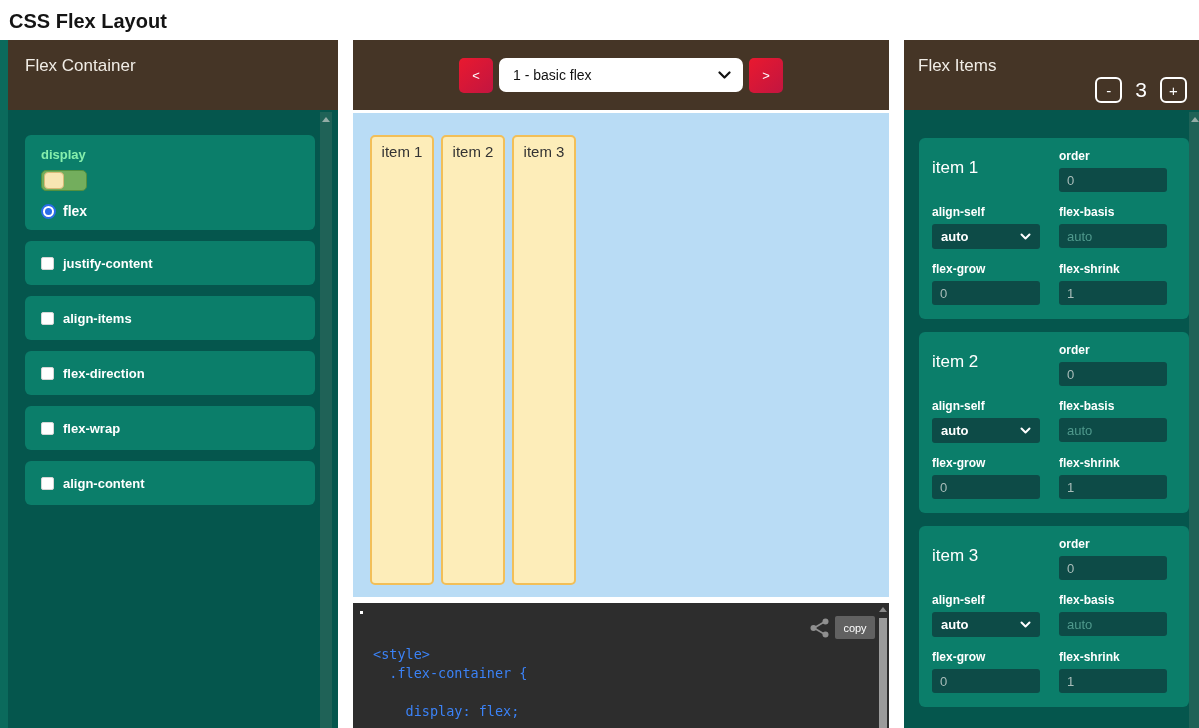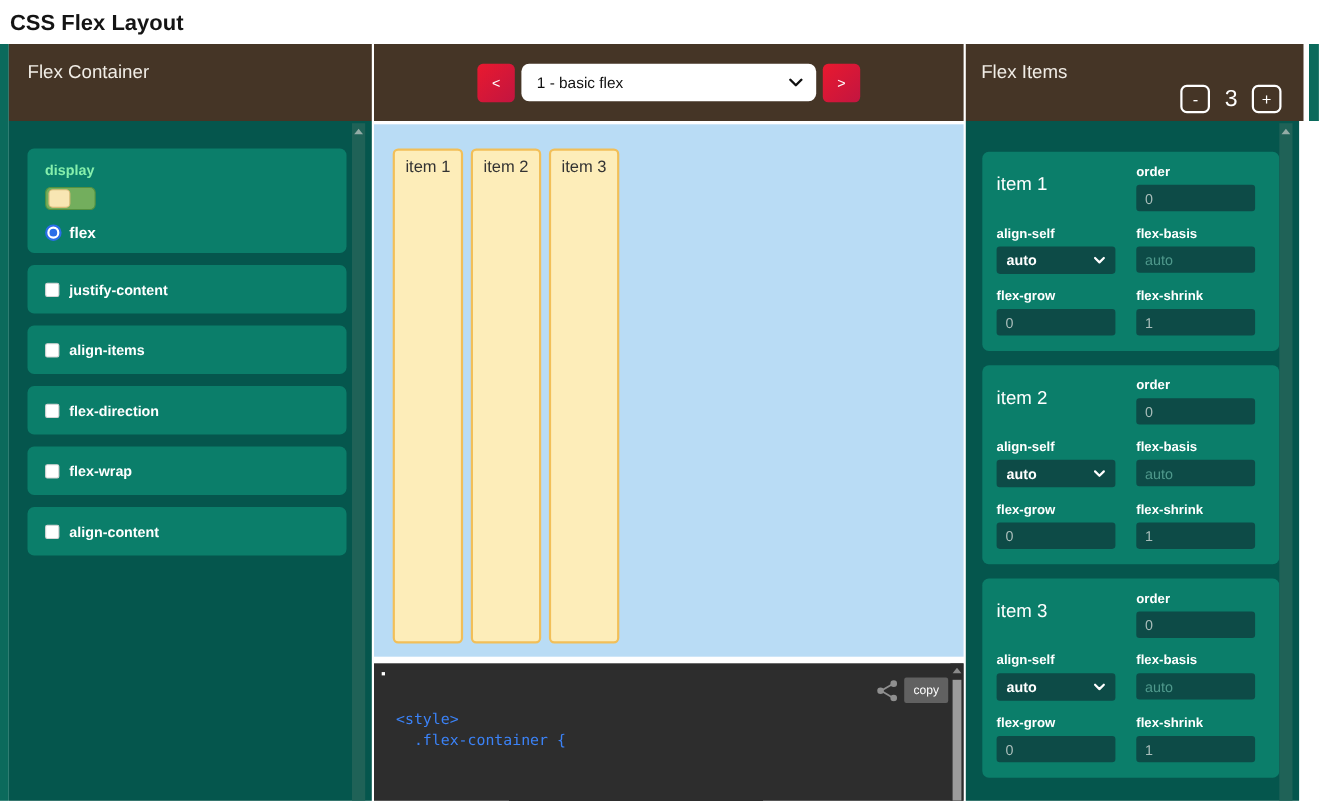--- a/index.html
+++ b/index.html
@@ -5,21 +5,21 @@
   * { margin:0; padding:0; box-sizing:border-box; }
   html,body { width:1199px; height:728px; background:#ffffff; overflow:hidden;
               font-family:"Liberation Sans", sans-serif; }
 
   
   .topbar { position:absolute; left:0; top:0; width:1199px; height:40px; background:#ffffff; }
   .page-title { position:absolute; left:9px; top:10px; font-size:20px; font-weight:bold; color:#141414; }
   .edge-strip-left  { position:absolute; left:0; top:40px; width:8px; height:688px; background:#0b6a5c; }
   .edge-strip-right { position:absolute; left:1190px; top:40px; width:9px; height:70px; background:#0b6a5c; }
 
-  .main { position:absolute; left:8px; top:40px; width:1183px; height:688px; display:flex; gap:2px; }
+  .main { position:absolute; left:8px; top:40px; width:1183px; height:688px; display:flex; gap:15px; }
 
   .col { display:flex; flex-direction:column; }
   .col-left  { width:330px; }
   .col-mid   { width:536px; }
   .col-right { width:307px; }
 
   .panel-header { height:70px; background:#453526; position:relative; flex:0 0 auto; }
   .panel-title { position:absolute; left:17px; top:16px; font-size:17px; color:#f1ede6; }
 
   .panel-body { flex:1; background:#05564d; position:relative; overflow:hidden; }
@@ -53,21 +53,21 @@
                gap:9px; padding:0 16px; cursor:pointer; }
   .checkbox { width:13px; height:13px; background:#ffffff; border:1px solid #d6d6d6;
               border-radius:2px; flex:0 0 auto; }
   .prop-label { font-size:13px; font-weight:bold; color:#ffffff; }
 
   
   .nav-header { display:flex; align-items:center; justify-content:center; gap:6px; }
   .nav-btn { width:34px; height:35px; border:none; border-radius:5px; color:#ffffff;
              font-size:13px; cursor:pointer;
              background:linear-gradient(135deg,#e9192f,#c21540); }
-  .example-select { width:268px; height:34px; background:#ffffff; border-radius:7px;
+  .example-select { width:244px; height:34px; background:#ffffff; border-radius:7px;
              display:flex; align-items:center; padding:0 12px 0 14px; cursor:pointer; }
   .select-value { font-size:14px; color:#111111; }
   .select-chevron { margin-left:auto; display:flex; }
 
   
   .flex-canvas { margin-top:3px; width:536px; height:484px; background:#b9dcf5;
                  padding:22px 0 12px 17px; display:flex; gap:7px; align-items:stretch; }
   .flex-demo-item { width:64px; background:#fdedb9; border:2px solid #f2bf58;
                  border-radius:5px; text-align:center; padding-top:6px;
                  font-size:15px; color:#333333; }
@@ -210,20 +210,21 @@
       </span>
       <button class="copy-btn">copy</button>
       <div>
 
           <div class="code-line">&lt;style&gt;</div>
 
           <div class="code-line">  .flex-container {</div>
 
           <div class="code-line"></div>
 
+          <div class="code-line">    display: flex;</div>
         </div>
       <div class="code-scrollbar">
         <div class="code-scroll-arrow"></div>
         <div class="code-scroll-thumb"></div>
       </div>
     </div>
   </div>
 
   <div class="col col-right">
     <div class="panel-header">

